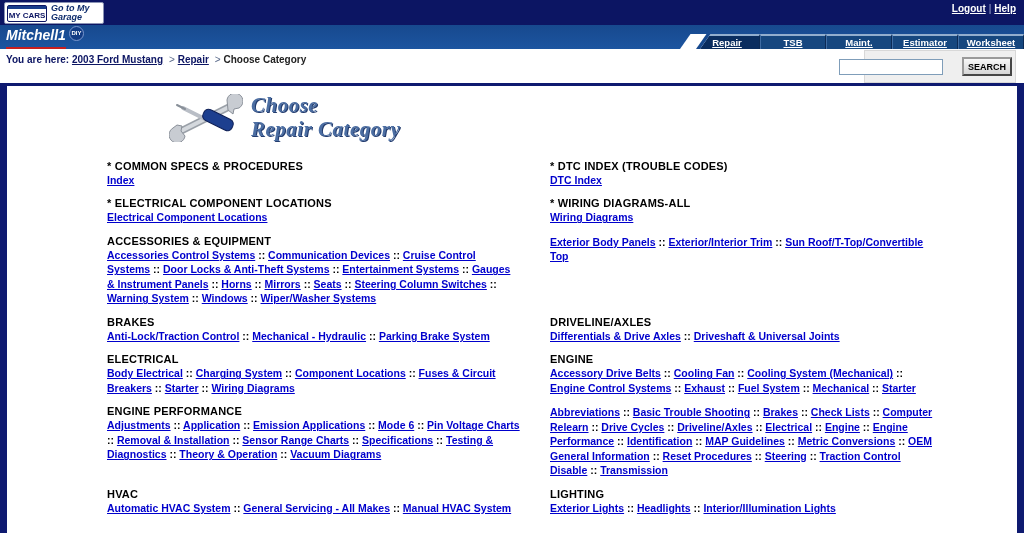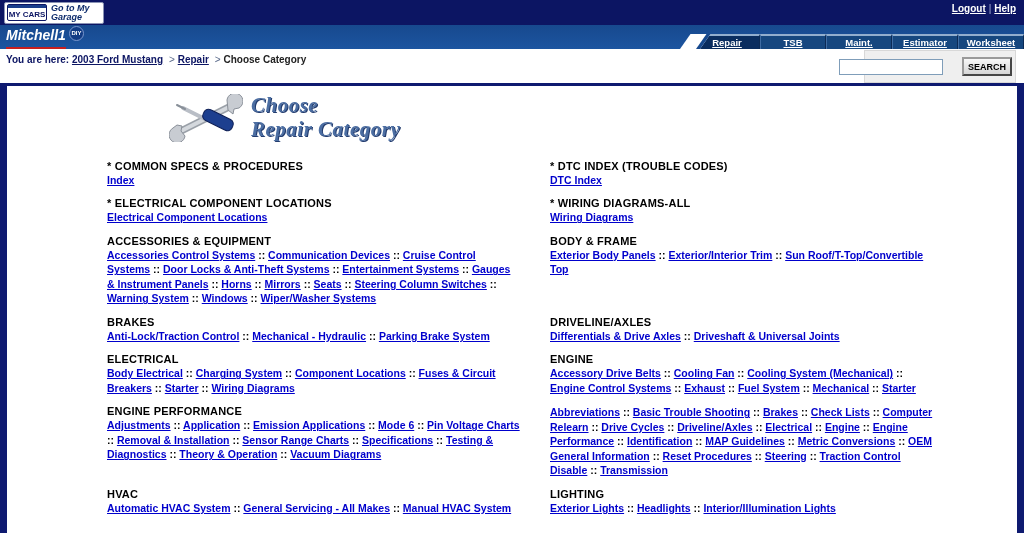--- a/index.html
+++ b/index.html
@@ -2,21 +2,21 @@
 <html><head>
 <meta charset="utf-8">
 <style>
   * { margin:0; padding:0; box-sizing:border-box; }
   html,body { width:1024px; height:533px; overflow:hidden; }
   body { font-family:"Liberation Sans", sans-serif; background:#fff; }
 
   
   .topbar { height:25px; background:#0c1563; position:relative; }
   .garage-btn { position:absolute; left:4px; top:2px; background:#fff; border:1px solid #8a93b5;
-    border-radius:2px; display:flex; align-items:flex-start; gap:4px; padding:1px 4px 1px 2px; height:22px; cursor:pointer; }
+    border-radius:2px; display:flex; align-items:center; gap:4px; padding:1px 4px 1px 2px; height:22px; cursor:pointer; }
   .plate { width:40px; height:17px; background:#fff; border:1px solid #0c1563; border-radius:2px;
     display:flex; flex-direction:column; align-items:center; }
   .plate-top { width:100%; height:4px; background:#1a3e8c; border-bottom:1px solid #fff; }
   .plate-text { font-size:8px; font-weight:bold; color:#0c1563; line-height:11px; letter-spacing:0; }
   .garage-label { font-size:9px; font-weight:bold; font-style:italic; color:#0c2a6b; width:48px; line-height:1.05; }
   .session-links { position:absolute; right:8px; top:3px; font-size:10px; font-weight:bold; color:#fff; }
   .session-links a { color:#fff; text-decoration:underline; cursor:pointer; }
   .session-sep { color:#aab3d6; padding:0 3px; font-weight:normal; }
   .version { position:absolute; right:8px; top:26px; font-size:8px; color:#cfd6ee; }
 
@@ -148,21 +148,20 @@
         </div>
         <div class="cat">
           <div class="cat-heading">* WIRING DIAGRAMS-ALL</div>
           <div class="cat-links"><a>Wiring Diagrams</a></div>
         </div>
         <div class="cat">
           <div class="cat-heading">ACCESSORIES &amp; EQUIPMENT</div>
           <div class="cat-links"><a>Accessories Control Systems</a><span class="cat-sep"> :: </span><a>Communication Devices</a><span class="cat-sep"> :: </span><a>Cruise Control Systems</a><span class="cat-sep"> :: </span><a>Door Locks &amp; Anti-Theft Systems</a><span class="cat-sep"> :: </span><a>Entertainment Systems</a><span class="cat-sep"> :: </span><a>Gauges &amp; Instrument Panels</a><span class="cat-sep"> :: </span><a>Horns</a><span class="cat-sep"> :: </span><a>Mirrors</a><span class="cat-sep"> :: </span><a>Seats</a><span class="cat-sep"> :: </span><a>Steering Column Switches</a><span class="cat-sep"> :: </span><a>Warning System</a><span class="cat-sep"> :: </span><a>Windows</a><span class="cat-sep"> :: </span><a>Wiper/Washer Systems</a></div>
         </div>
         <div class="cat">
-          <div class="cat-heading">BODY &amp; FRAME</div>
           <div class="cat-links"><a>Exterior Body Panels</a><span class="cat-sep"> :: </span><a>Exterior/Interior Trim</a><span class="cat-sep"> :: </span><a>Sun Roof/T-Top/Convertible Top</a></div>
         </div>
         <div class="cat">
           <div class="cat-heading">BRAKES</div>
           <div class="cat-links"><a>Anti-Lock/Traction Control</a><span class="cat-sep"> :: </span><a>Mechanical - Hydraulic</a><span class="cat-sep"> :: </span><a>Parking Brake System</a></div>
         </div>
         <div class="cat">
           <div class="cat-heading">DRIVELINE/AXLES</div>
           <div class="cat-links"><a>Differentials &amp; Drive Axles</a><span class="cat-sep"> :: </span><a>Driveshaft &amp; Universal Joints</a></div>
         </div>

